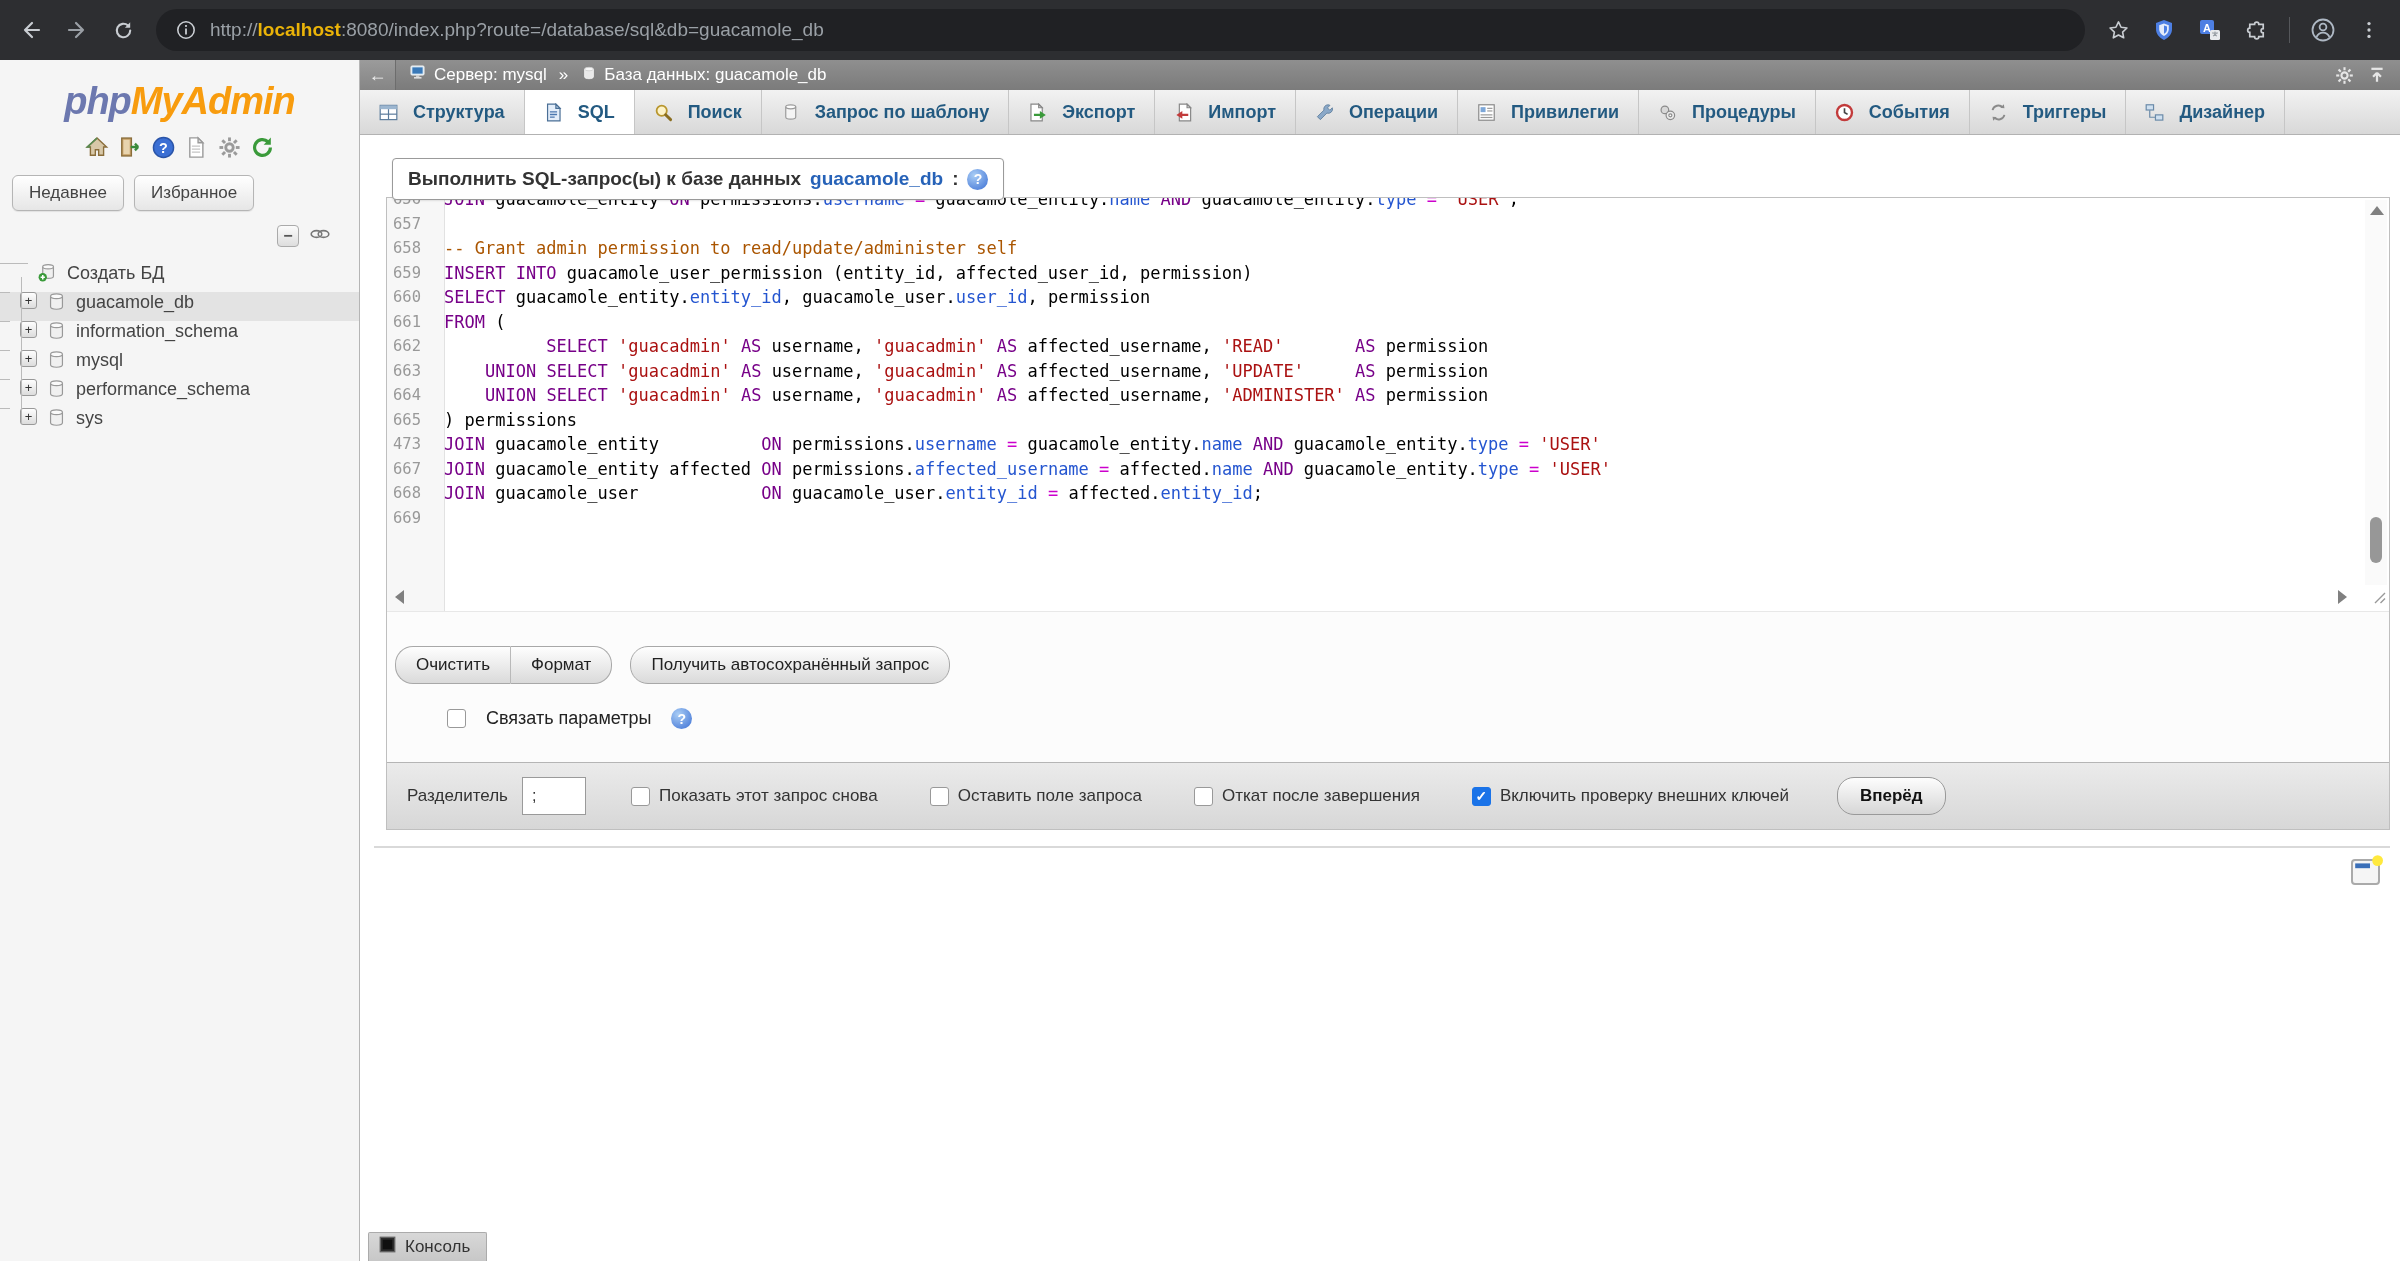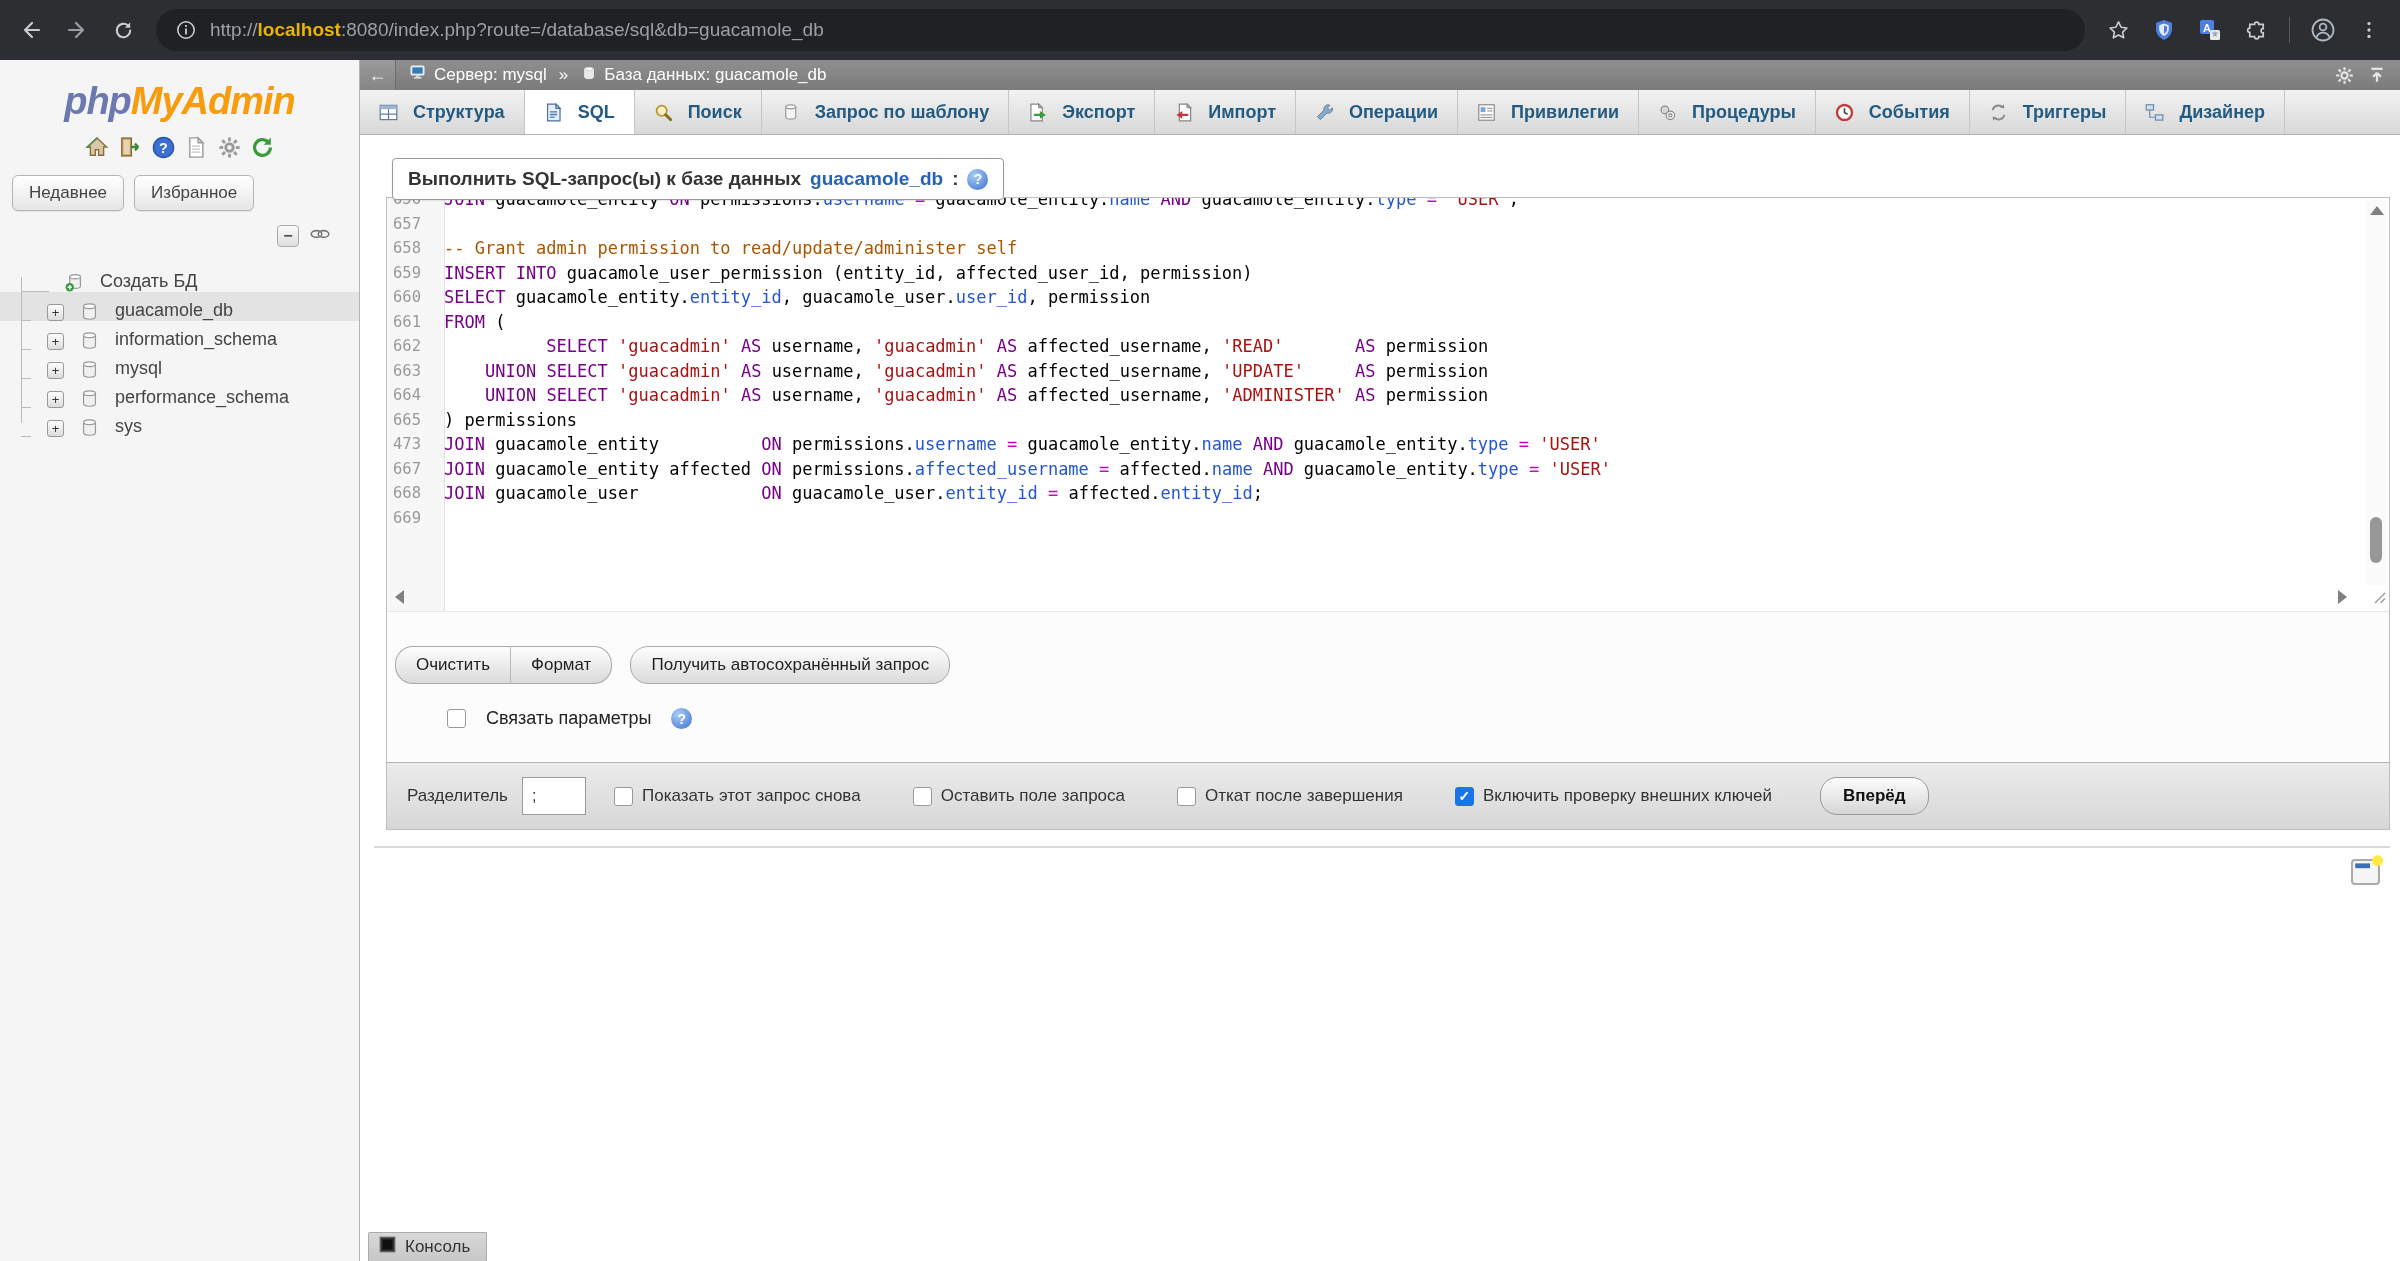--- a/index.html
+++ b/index.html
@@ -28,21 +28,21 @@
   .side-icons span { width:24px; height:24px; display:flex; align-items:center; justify-content:center; cursor:pointer; }
   .side-btns { display:flex; gap:10px; margin:16px 12px 0 12px; }
   .side-btn { background:linear-gradient(#ffffff,#e6e6e6); border:1px solid #b5b5b5; border-radius:6px;
               padding:7px 16px; font-size:17px; color:#444; cursor:pointer; box-shadow:0 1px 1px rgba(0,0,0,.08); }
   .tree-tools { display:flex; justify-content:flex-end; align-items:center; gap:10px; margin:14px 28px 0 0; }
   .minus-box { width:22px; height:22px; border:1px solid #aaa; border-radius:4px;
                background:linear-gradient(#fbfbfb,#ddd); color:#555; font-size:16px; font-weight:bold;
                display:flex; align-items:center; justify-content:center; cursor:pointer; }
   .tree { margin-top:16px; position:relative; }
   .tree-vline { position:absolute; left:21px; top:14px; height:146px; width:1px; background:#bbb; }
-  .tree-row { display:flex; align-items:flex-end; height:29px; padding-left:21px; gap:16px; cursor:pointer; }
+  .tree-row { display:flex; align-items:flex-start; height:29px; gap:10px; cursor:pointer; }
   .tree-row.selected { background:#e3e3e3; }
   .stub { width:10px; height:1px; background:#bbb; flex:none; }
   .tree-row.noexp .stub { width:28px; }
   .expander { width:17px; height:17px; flex:none; border:1px solid #999; border-radius:3px;
               background:linear-gradient(#fefefe,#dcdcdc); color:#333; font-size:13px; line-height:15px;
               text-align:center; cursor:pointer; }
   .db-ic { width:19px; height:19px; flex:none; display:flex; align-items:center; }
   .tree-label { font-size:18px; color:#444; }
 
   
@@ -598,21 +598,21 @@
 
         <div class="bind-row">
           <span class="checkbox"></span>
           <span>Связать параметры</span>
           <span class="help-sphere">?</span>
         </div>
 
         <div class="query-footer">
           <span class="delim-label">Разделитель</span>
           <input class="delim-input" value=";" style="">
-          <span style="display:flex;align-items:flex-start;">
+          <span style="display:flex;align-items:flex-start;margin-left:17px;">
               <label class="chk-group">
                 <span class="checkbox"></span>
                 <span>Показать этот запрос снова</span>
               </label>
               <label class="chk-group">
                 <span class="checkbox"></span>
                 <span>Оставить поле запроса</span>
               </label>
               <label class="chk-group">
                 <span class="checkbox"></span>

